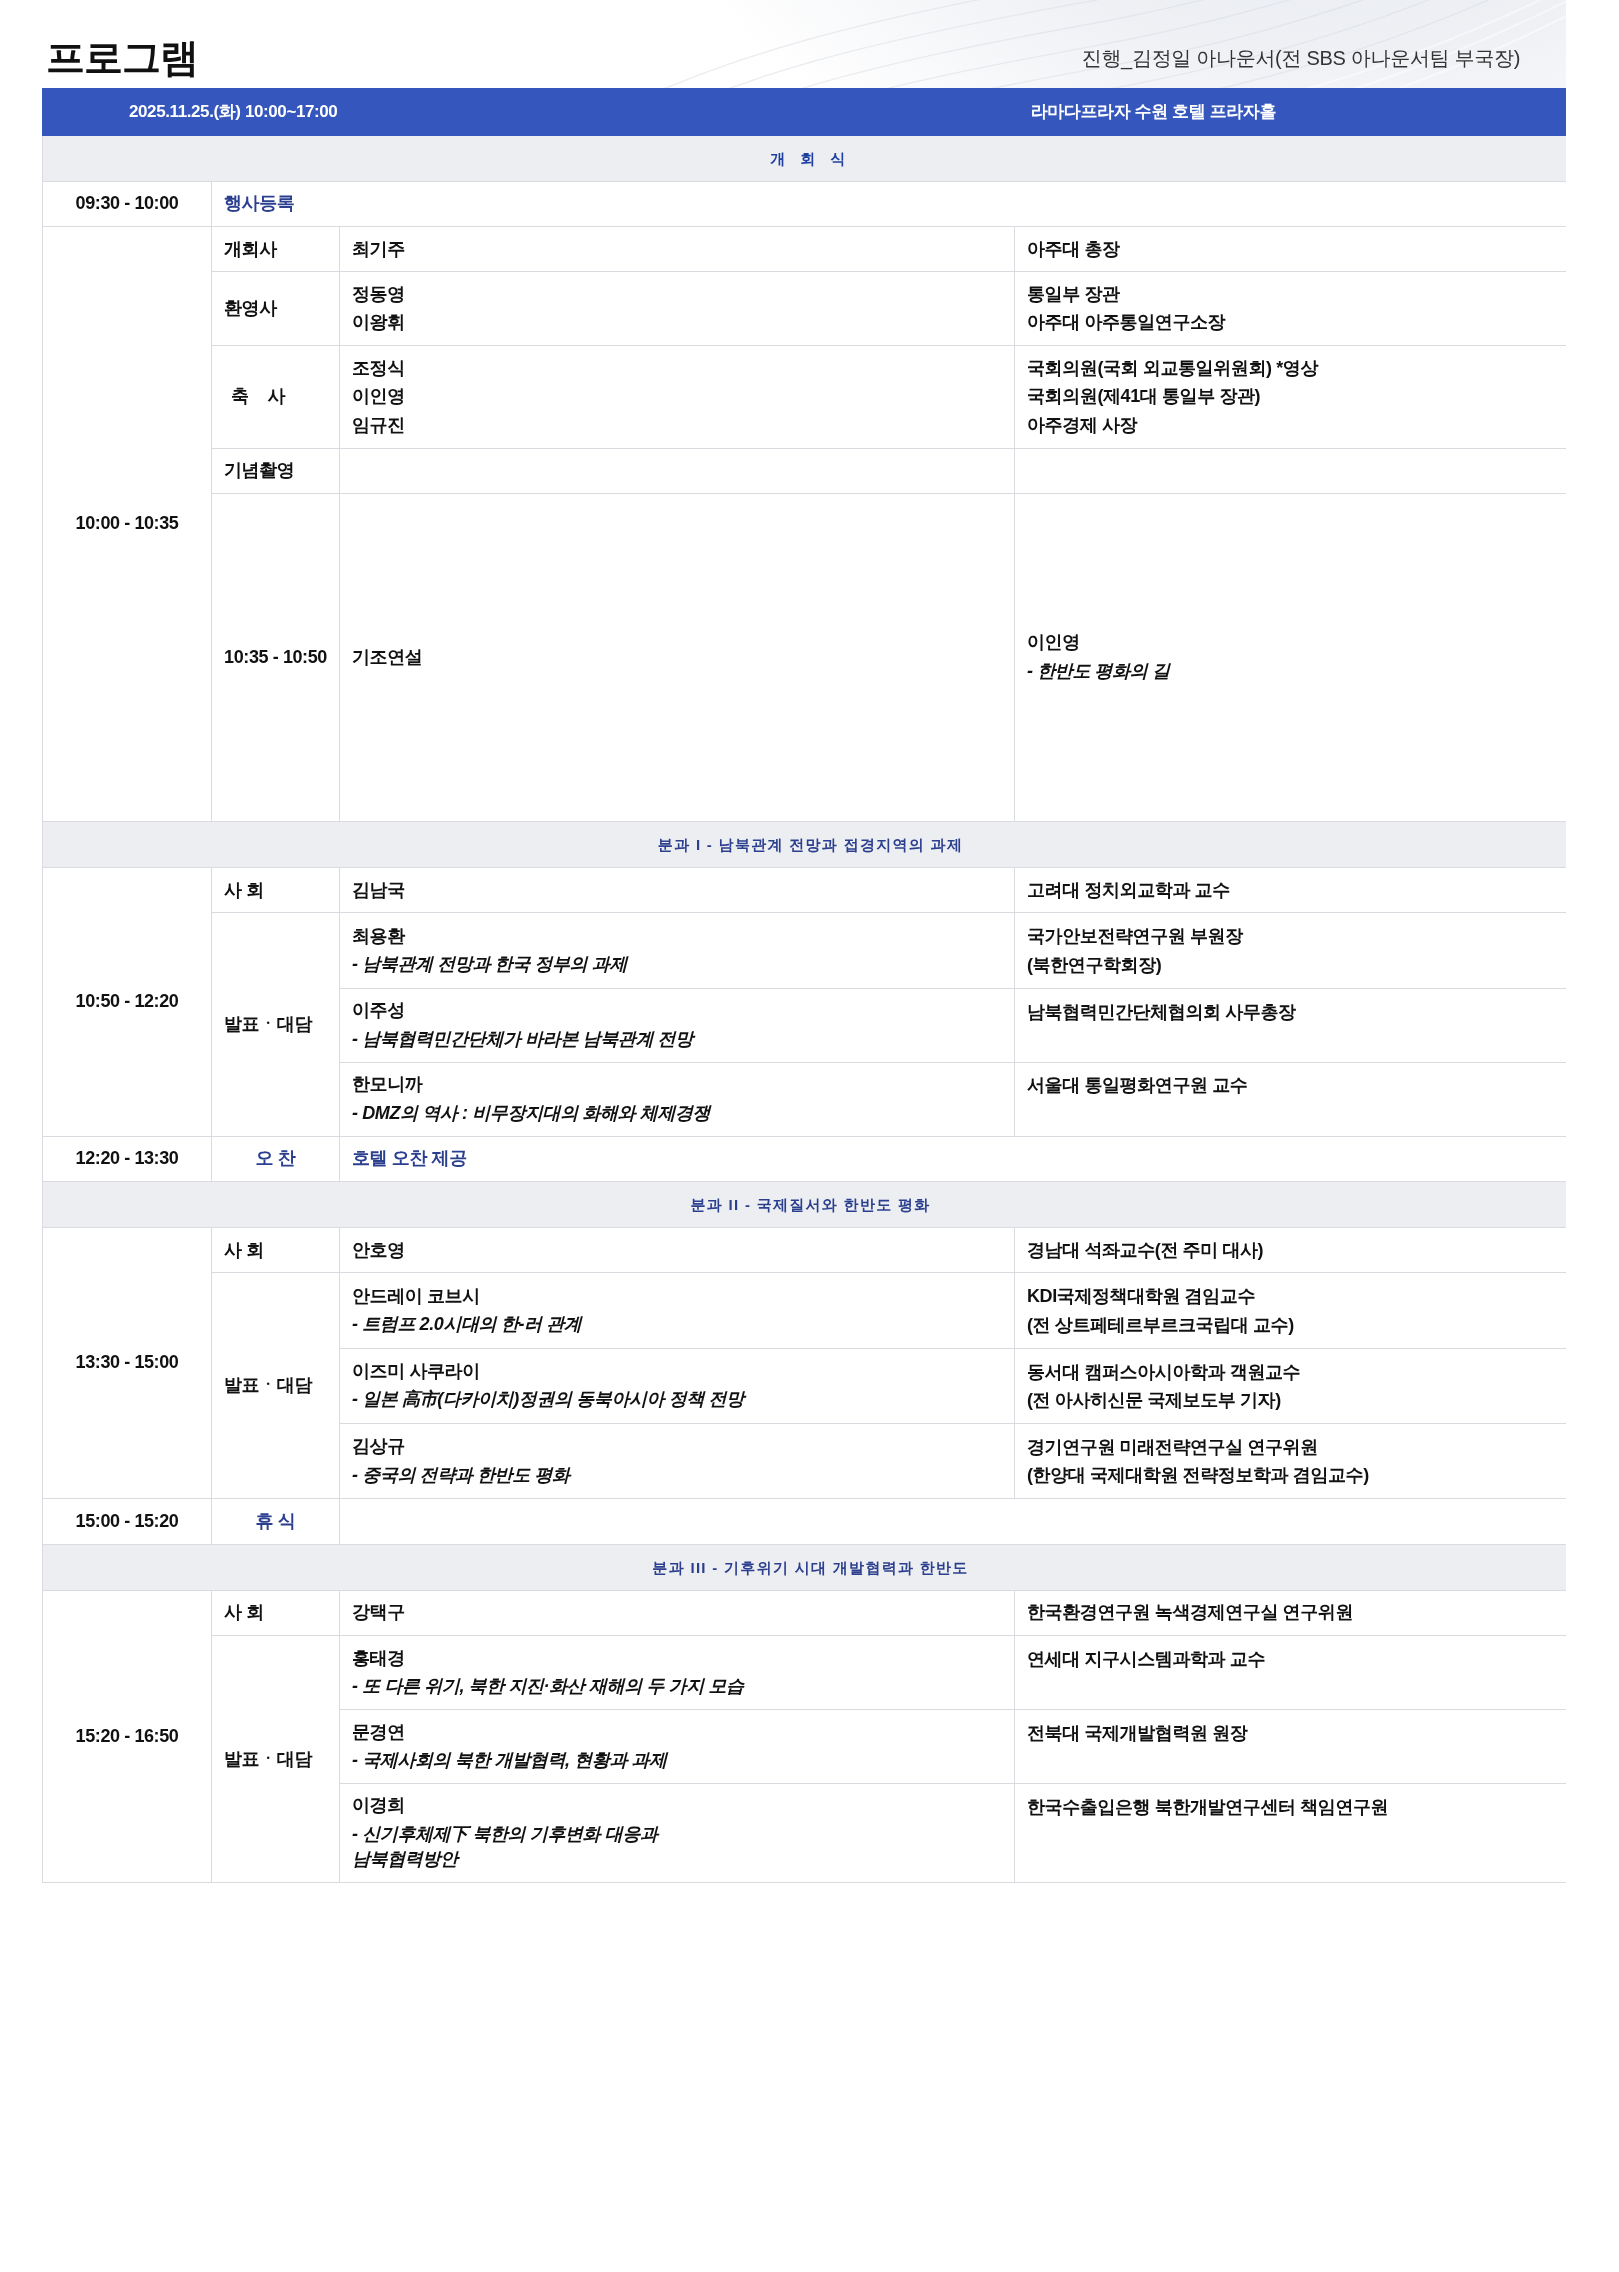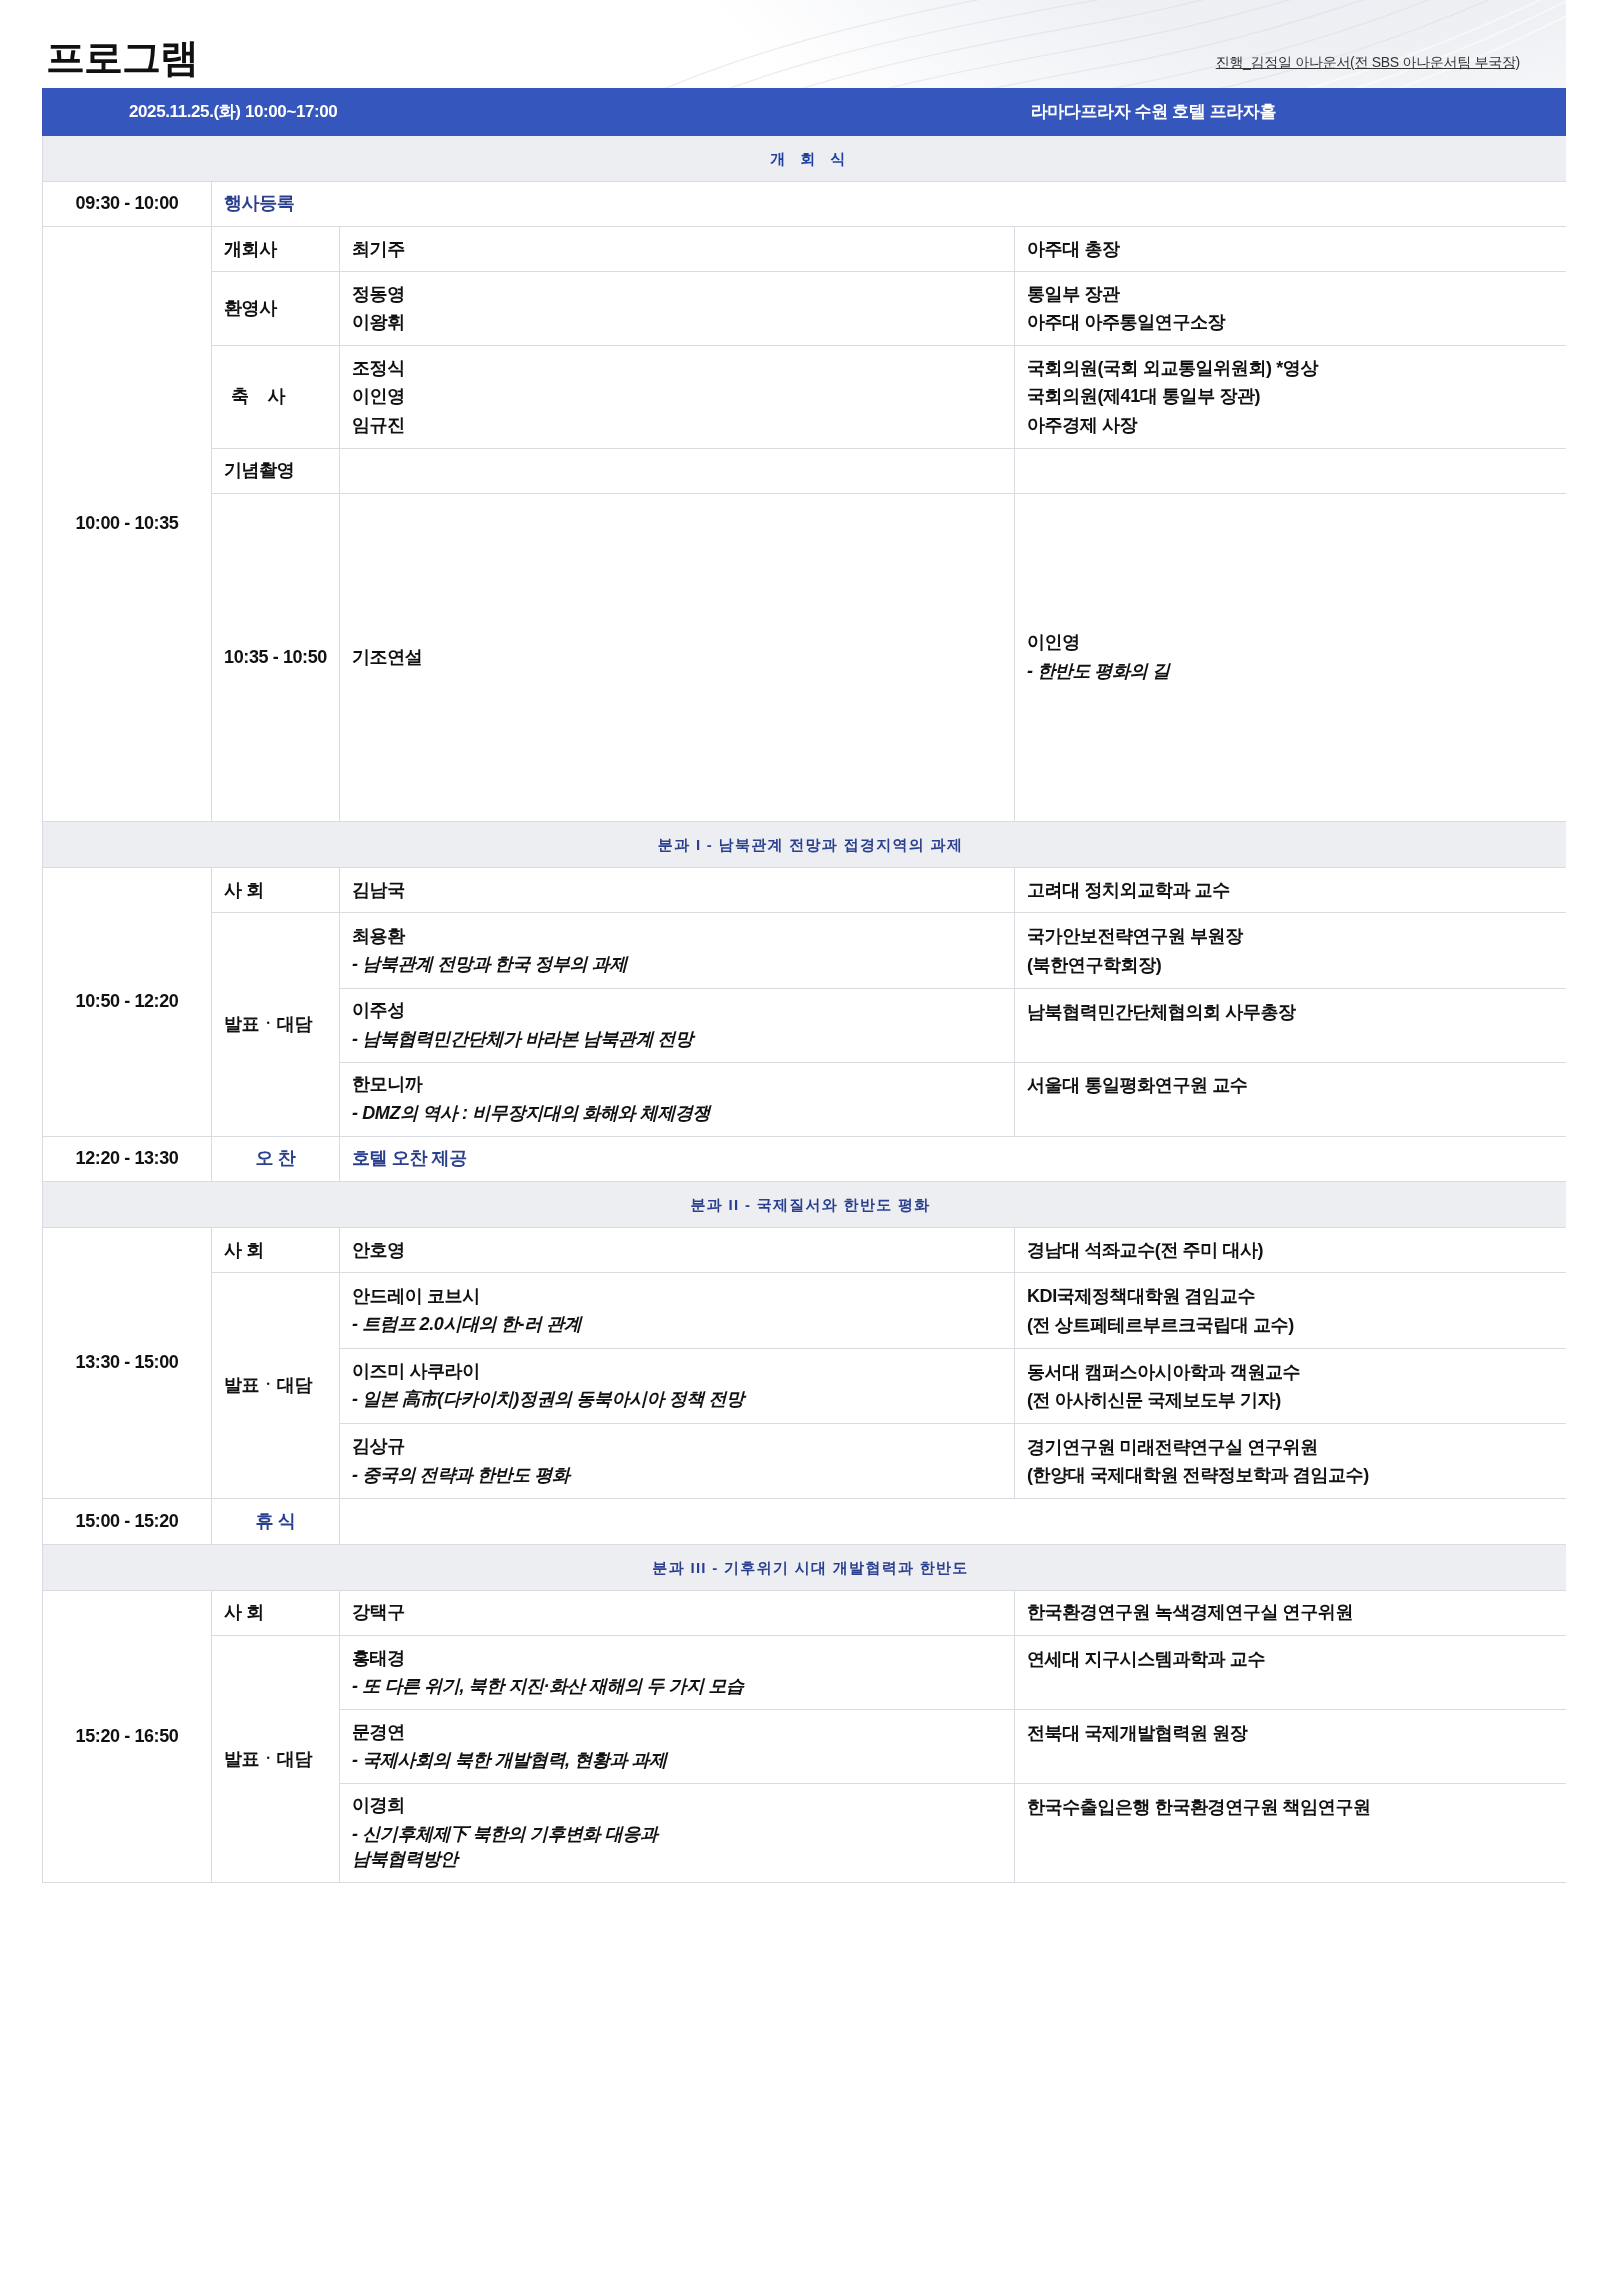--- a/index.html
+++ b/index.html
@@ -41,25 +41,24 @@
     padding: 38px 4px 10.8px 4px;
   }
   .page-title {
     font-size: 39px;
     font-weight: bold;
     letter-spacing: -1px;
     color: #111111;
     line-height: 1;
   }
   .host-line {
-    font-size: 14px;
+    font-size: 20px;
     color: #333333;
     padding-bottom: 5.4px;
     letter-spacing: -0.3px;
-    text-decoration: underline;
   }
 
   table.program {
     position: relative;
     width: 1536px;
     border-collapse: collapse;
     table-layout: fixed;
     background: #ffffff;
     border: 0.7px solid #d0d3d8;
   }
@@ -377,19 +376,19 @@
       </td>
       <td class="affil" style="vertical-align:top;padding-top:10.8px">전북대 국제개발협력원 원장</td>
     </tr>
 
     <tr>
       <td class="person">
         <div>이경희</div>
         <div class="line2 sub">- 신기후체제下 북한의 기후변화 대응과</div>
         <div class="sub">   남북협력방안</div>
       </td>
-      <td class="affil" style="vertical-align:top;padding-top:10.8px">한국수출입은행 한국환경연구원 책임연구원</td>
+      <td class="affil" style="vertical-align:top;padding-top:10.8px">한국수출입은행 북한개발연구센터 책임연구원</td>
     </tr>
 
   </tbody>
     </table>
 </div>
 
 
 </body></html>

